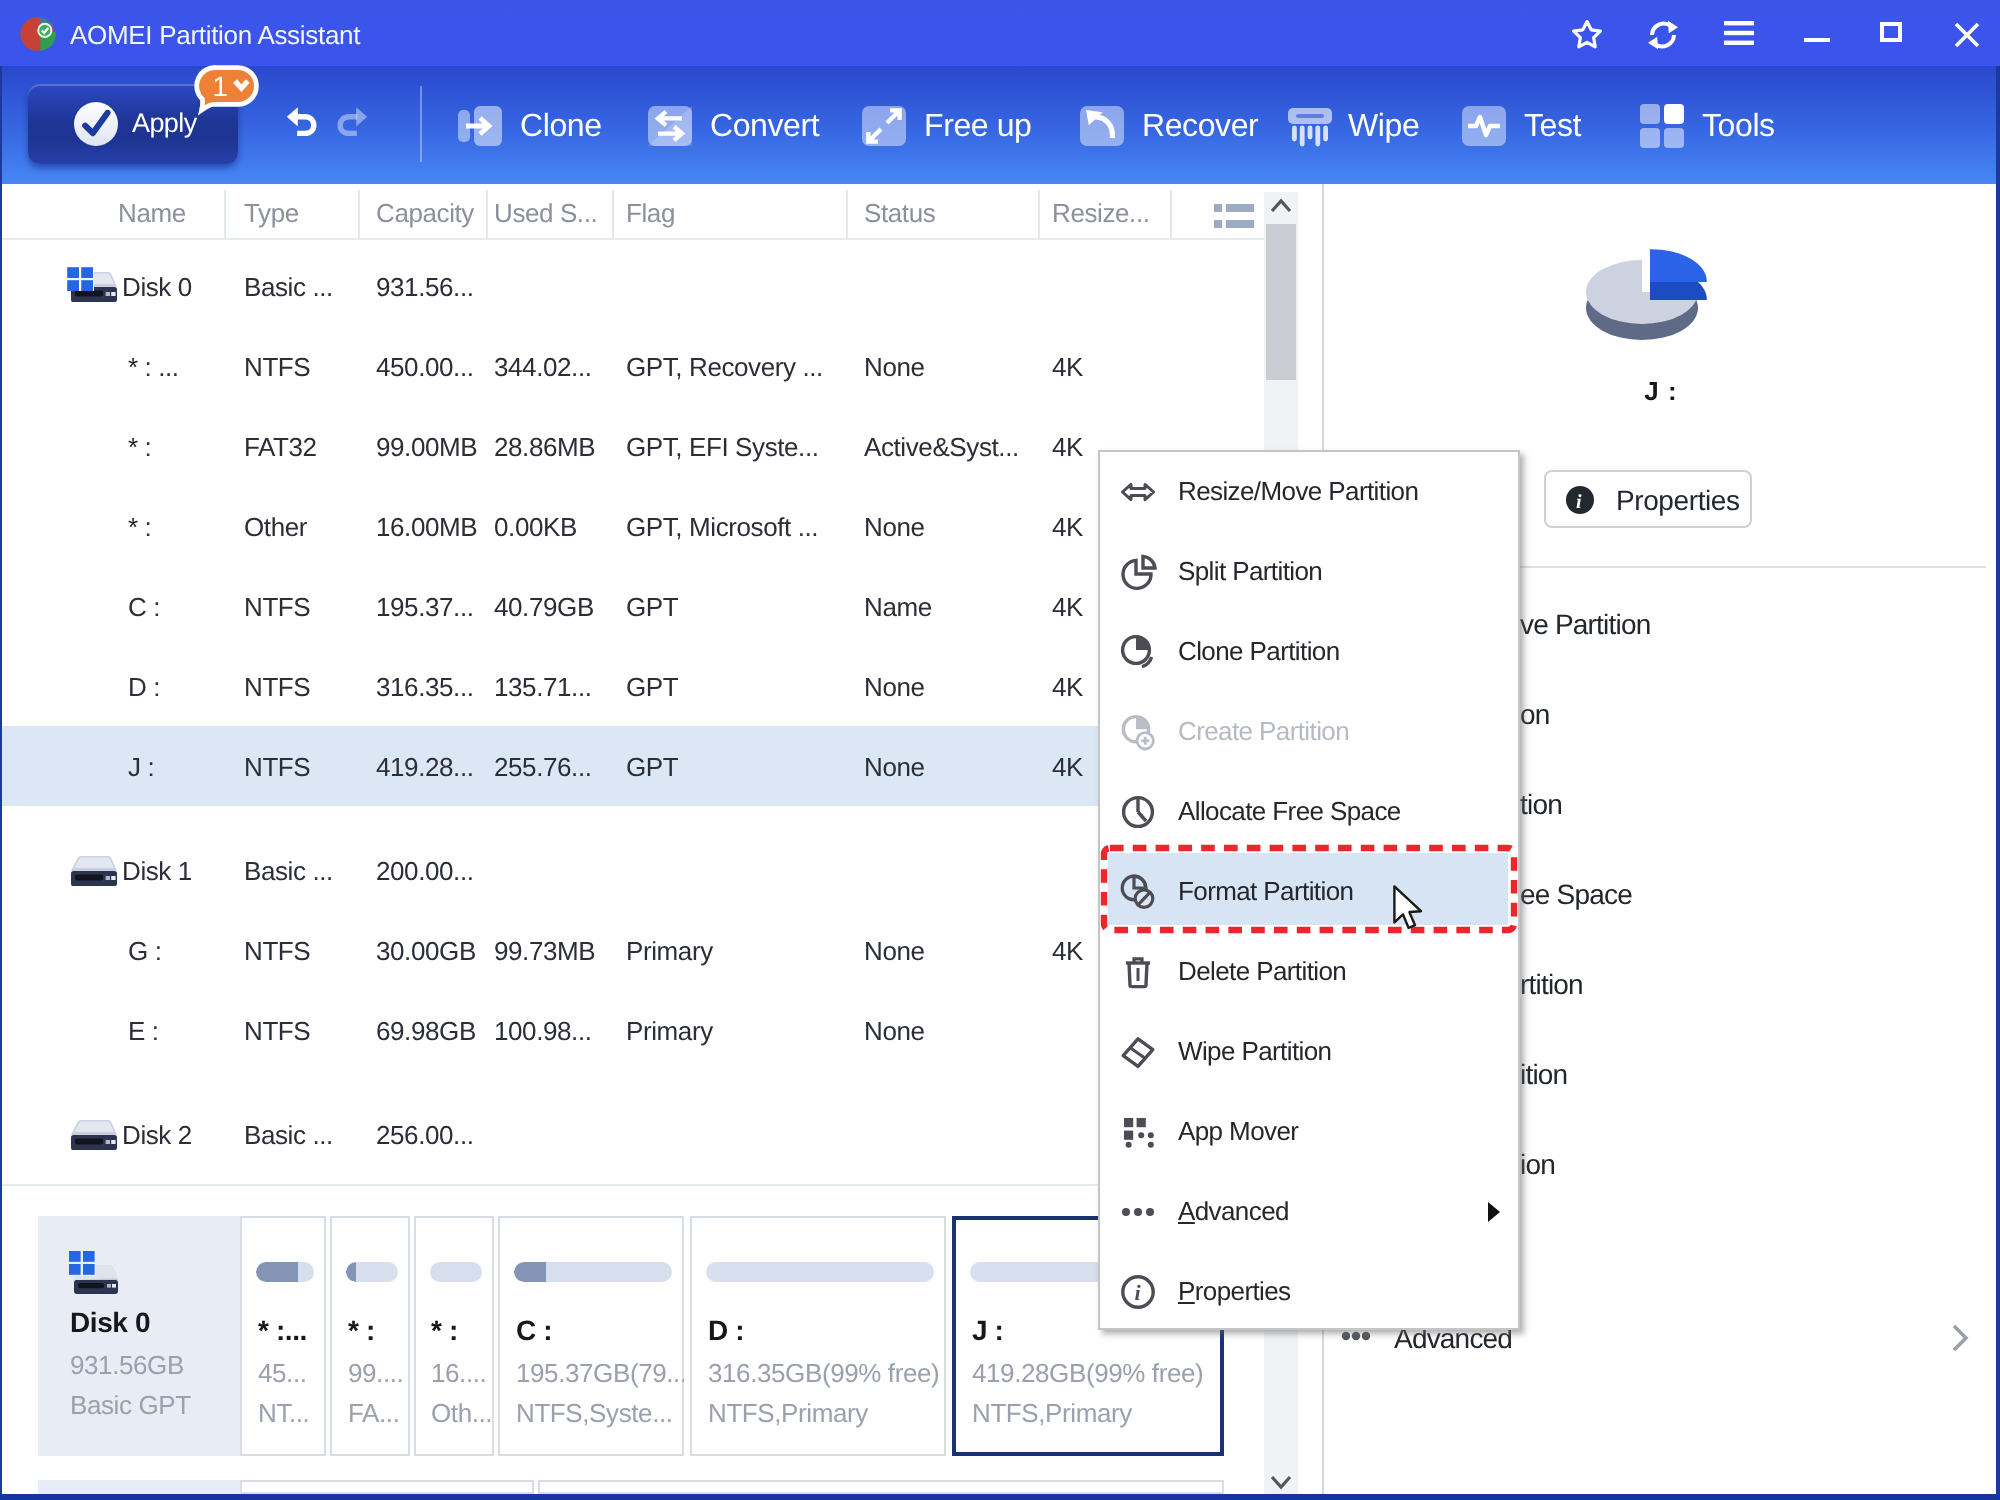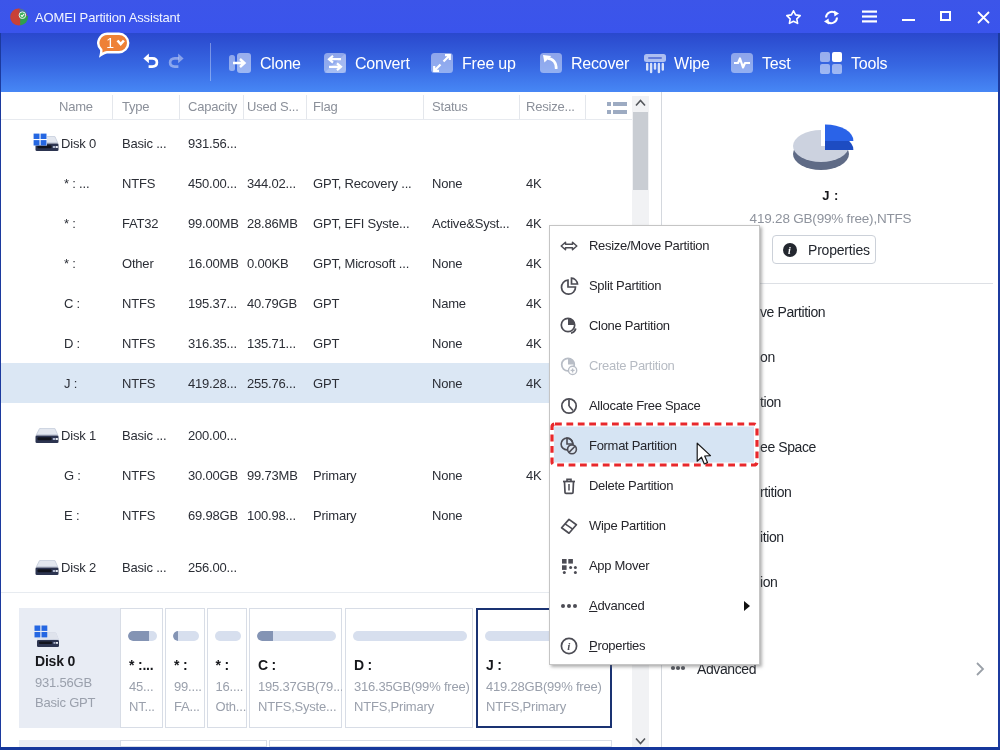--- a/index.html
+++ b/index.html
@@ -79,20 +79,28 @@
       <rect x="0" y="10.3" width="15" height="2.2" fill="#fff"></rect>
   </svg>
   <div class="abs" style="left:902px;top:19px;width:13px;height:2px;background:#fff"></div>
   <div class="abs" style="left:940px;top:11px;width:11px;height:10px;border:2px solid #fff"></div>
   <svg class="abs" style="left:977px;top:11px" width="13" height="13" viewBox="0 0 13 13">
     <path d="M1,1 L12,12 M12,1 L1,12" stroke="#fff" stroke-width="1.8"></path>
   </svg>
 </div>
 
 <div class="abs" id="toolbar">
+  <div class="abs" id="applybtn">
+    <div class="abs" id="apply-circle">
+      <svg width="22" height="22" viewBox="0 0 22 22">
+          <path d="M5.6,11.8 L9.4,15.6 L16.8,5.4" fill="none" stroke="#1d3a9d" stroke-width="3" stroke-linecap="round" stroke-linejoin="round"></path>
+        </svg>
+    </div>
+    <div class="abs" id="apply-text">Apply</div>
+  </div>
 
   <svg class="abs" style="left:95px;top:-4px" width="38" height="31" viewBox="0 0 38 31">
     <path d="M12.5,4.8 L23,4.8 A9.2,9.2 0 0 1 23,23.2 L11,23.2 C9,23.2 6.8,24.6 4.8,26 C5.3,23.8 5.4,22 5.2,20.6 A9.2,9.2 0 0 1 12.5,4.8 Z" fill="#ee8137" stroke="#fff" stroke-width="2.4"></path>
     <text x="10.3" y="19.2" font-size="14" fill="#fff" font-family="Liberation Sans, sans-serif">1</text>
     <path d="M21.5,11.5 l3.2,3.6 l3.2,-3.6" fill="none" stroke="#fff" stroke-width="2.6"></path>
   </svg>
 
   <svg class="abs" style="left:142px;top:20px" width="16" height="17" viewBox="0 0 16 17">
     <path d="M5.3,5.4 H9.3 C12.2,5.4 13.9,7.2 13.9,9.6 C13.9,12.1 12.1,13.7 9.2,13.7 H5.6" stroke="#fff" stroke-width="2.7" fill="none"></path>
     <path d="M5.9,0.6 L5.9,10.2 L0.4,5.4 Z" fill="#fff"></path>
@@ -363,21 +371,20 @@
 
 <div class="abs" id="sidebar">
   <svg class="abs" style="left:98px;top:17px" width="100" height="75" viewBox="0 0 100 75">
     <ellipse cx="61" cy="45" rx="28" ry="16" fill="#5f6b86"></ellipse>
     <ellipse cx="61" cy="37" rx="28" ry="16" fill="#ccd2df"></ellipse>
     <path d="M61,37 L61,20.6 A28,16 0 0 1 89.4,37 Z" fill="#fff"></path>
     <path d="M65,41 L65,24.6 A28,16 0 0 1 93.4,41 Z" fill="#1d4cc2"></path>
     <path d="M65,32 L65,15.6 A28,16 0 0 1 93.4,32 Z" fill="#2a63e8"></path>
   </svg>
   <div class="abs" style="left:0;top:96px;width:337px;text-align:center;font-size:13px;font-weight:bold;color:#17181c;letter-spacing:0.5px;">J :</div>
-  <div class="abs" style="left:0;top:119px;width:337px;text-align:center;font-size:13.5px;color:#8e939d;letter-spacing:-0.2px;">419.28 GB(99% free),NTFS</div>
   <div class="abs" style="left:110px;top:143px;width:104px;height:29px;border:1px solid #ccd1d9;border-radius:4px;background:#fff;">
     <svg class="abs" style="left:10px;top:7px" width="14" height="14" viewBox="0 0 14 14">
         <circle cx="7" cy="7" r="7" fill="#23272f"></circle>
         <text x="5" y="11" font-size="10" font-weight="bold" font-style="italic" fill="#fff" font-family="Liberation Serif">i</text>
       </svg>
     <div class="abs" style="left:35px;top:6px;font-size:14px;color:#23272f;letter-spacing:-0.2px;">Properties</div>
   </div>
   <div class="abs" style="left:11px;top:191px;width:320px;height:1px;background:#dde0e5"></div>
   <div id="side-items">
       <div class="side-item" style="top: 212px; left: 98px;">ve Partition</div>

